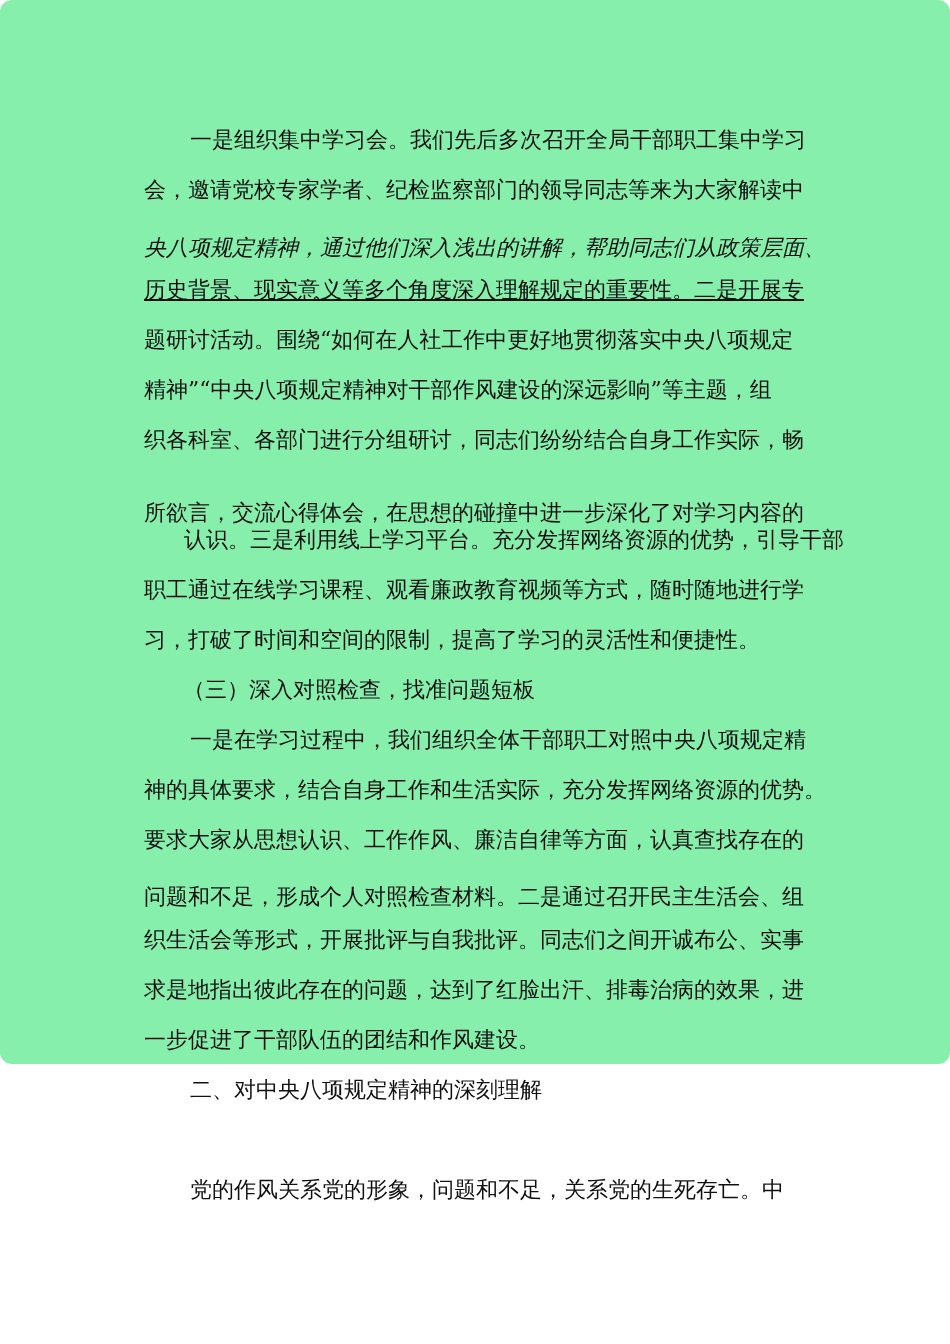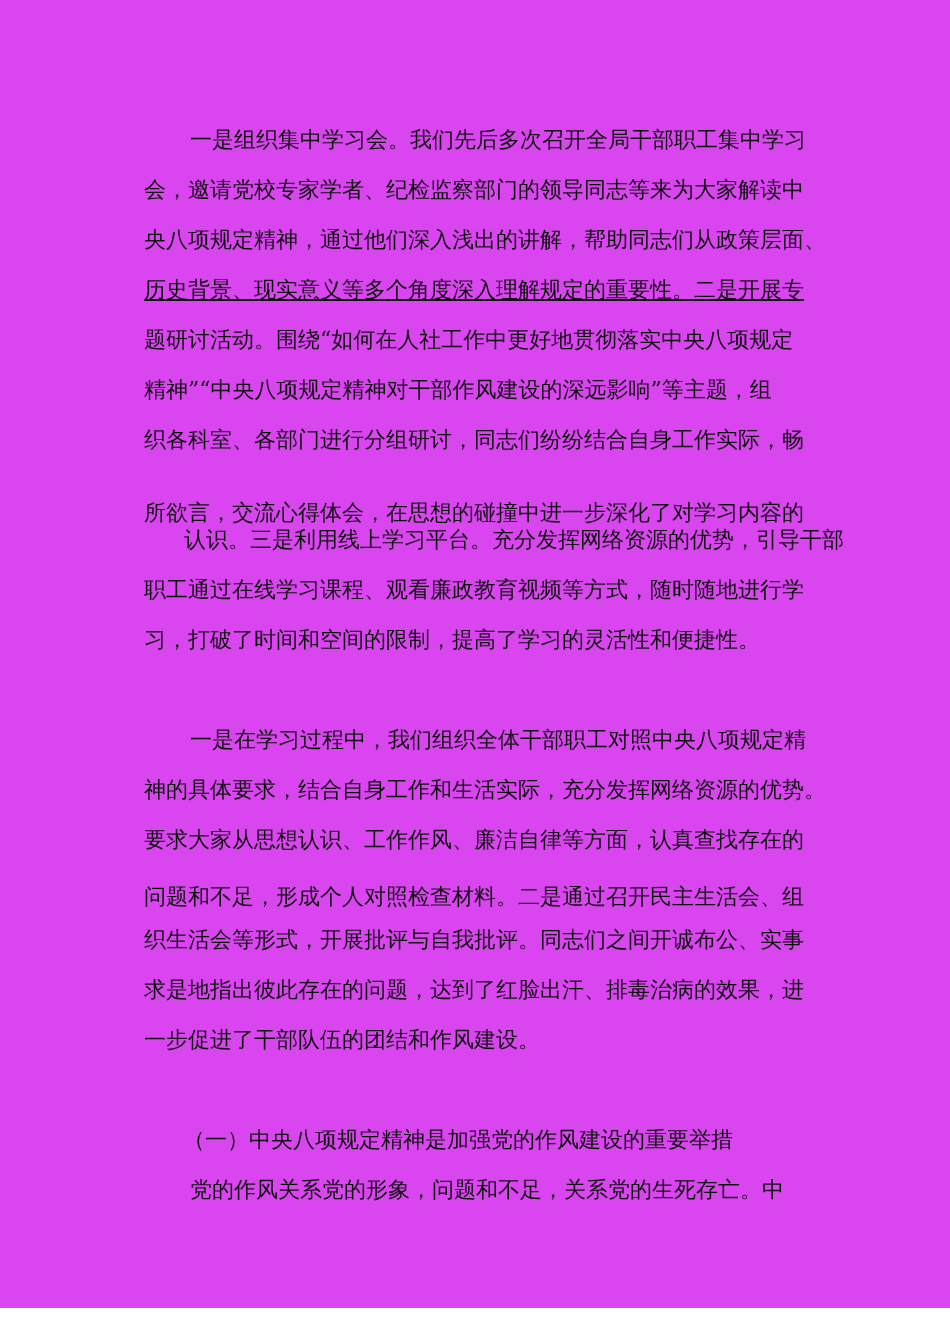--- a/index.html
+++ b/index.html
@@ -13,37 +13,38 @@
       position: relative;
       overflow: hidden;
       font-family: "DejaVu Serif", "Liberation Serif", serif;
       color: #111111;
     }
     .page {
       position: absolute;
       left: 0;
       top: 0;
       width: 950px;
-      height: 1308px;
-      background: #d946ef;
+      height: 1064px;
+      background: #86efac;
+      border-radius: 12px;
     }
     .line {
       position: absolute;
       left: 144px;
       height: 50px;
       line-height: 50px;
       font-size: 22px;
       white-space: nowrap;
       letter-spacing: 0px;
     }
     .indent { left: 190px; }
     .heading-paren { left: 183px; }
     .l0  { top: 115px; }
     .l1  { top: 165px; }
-    .l2  { top: 215px; }
+    .l2  { top: 223px; font-style: italic; }
     .l3  { top: 265px; text-decoration: underline; }
     .l4  { top: 315px; }
     .l5  { top: 365px; }
     .l6  { top: 415px; }
     .l7  { top: 488px; }
     .l8  { top: 515px; margin-left: 40px; }
     .l9  { top: 565px; }
     .l10 { top: 615px; }
     .l11 { top: 665px; }
     .l12 { top: 715px; }
@@ -69,31 +70,32 @@
     <div class="line l3">历史背景、现实意义等多个角度深入理解规定的重要性。二是开展专</div>
     <div class="line l4">题研讨活动。围绕“如何在人社工作中更好地贯彻落实中央八项规定</div>
     <div class="line l5">精神”“中央八项规定精神对干部作风建设的深远影响”等主题，组</div>
     <div class="line l6">织各科室、各部门进行分组研讨，同志们纷纷结合自身工作实际，畅</div>
     <div class="line l7">所欲言，交流心得体会，在思想的碰撞中进一步深化了对学习内容的</div>
     <div class="line l8">认识。三是利用线上学习平台。充分发挥网络资源的优势，引导干部</div>
     <div class="line l9">职工通过在线学习课程、观看廉政教育视频等方式，随时随地进行学</div>
     <div class="line l10">习，打破了时间和空间的限制，提高了学习的灵活性和便捷性。</div>
   </div>
 
+  <div class="line heading-paren l11">（三）深入对照检查，找准问题短板</div>
 
   <div>
     <div class="line indent l12">一是在学习过程中，我们组织全体干部职工对照中央八项规定精</div>
     <div class="line l13">神的具体要求，结合自身工作和生活实际，充分发挥网络资源的优势。</div>
     <div class="line l14">要求大家从思想认识、工作作风、廉洁自律等方面，认真查找存在的</div>
     <div class="line l15">问题和不足，形成个人对照检查材料。二是通过召开民主生活会、组</div>
     <div class="line l16">织生活会等形式，开展批评与自我批评。同志们之间开诚布公、实事</div>
     <div class="line l17">求是地指出彼此存在的问题，达到了红脸出汗、排毒治病的效果，进</div>
     <div class="line l18">一步促进了干部队伍的团结和作风建设。</div>
   </div>
 
+  <div class="line indent l19">二、对中央八项规定精神的深刻理解</div>
 
-  <div class="line heading-paren l20">（一）中央八项规定精神是加强党的作风建设的重要举措</div>
 
   <div>
     <div class="line indent l21">党的作风关系党的形象，问题和不足，关系党的生死存亡。中</div>
   </div>
 
 </div>
 
 </body></html>

